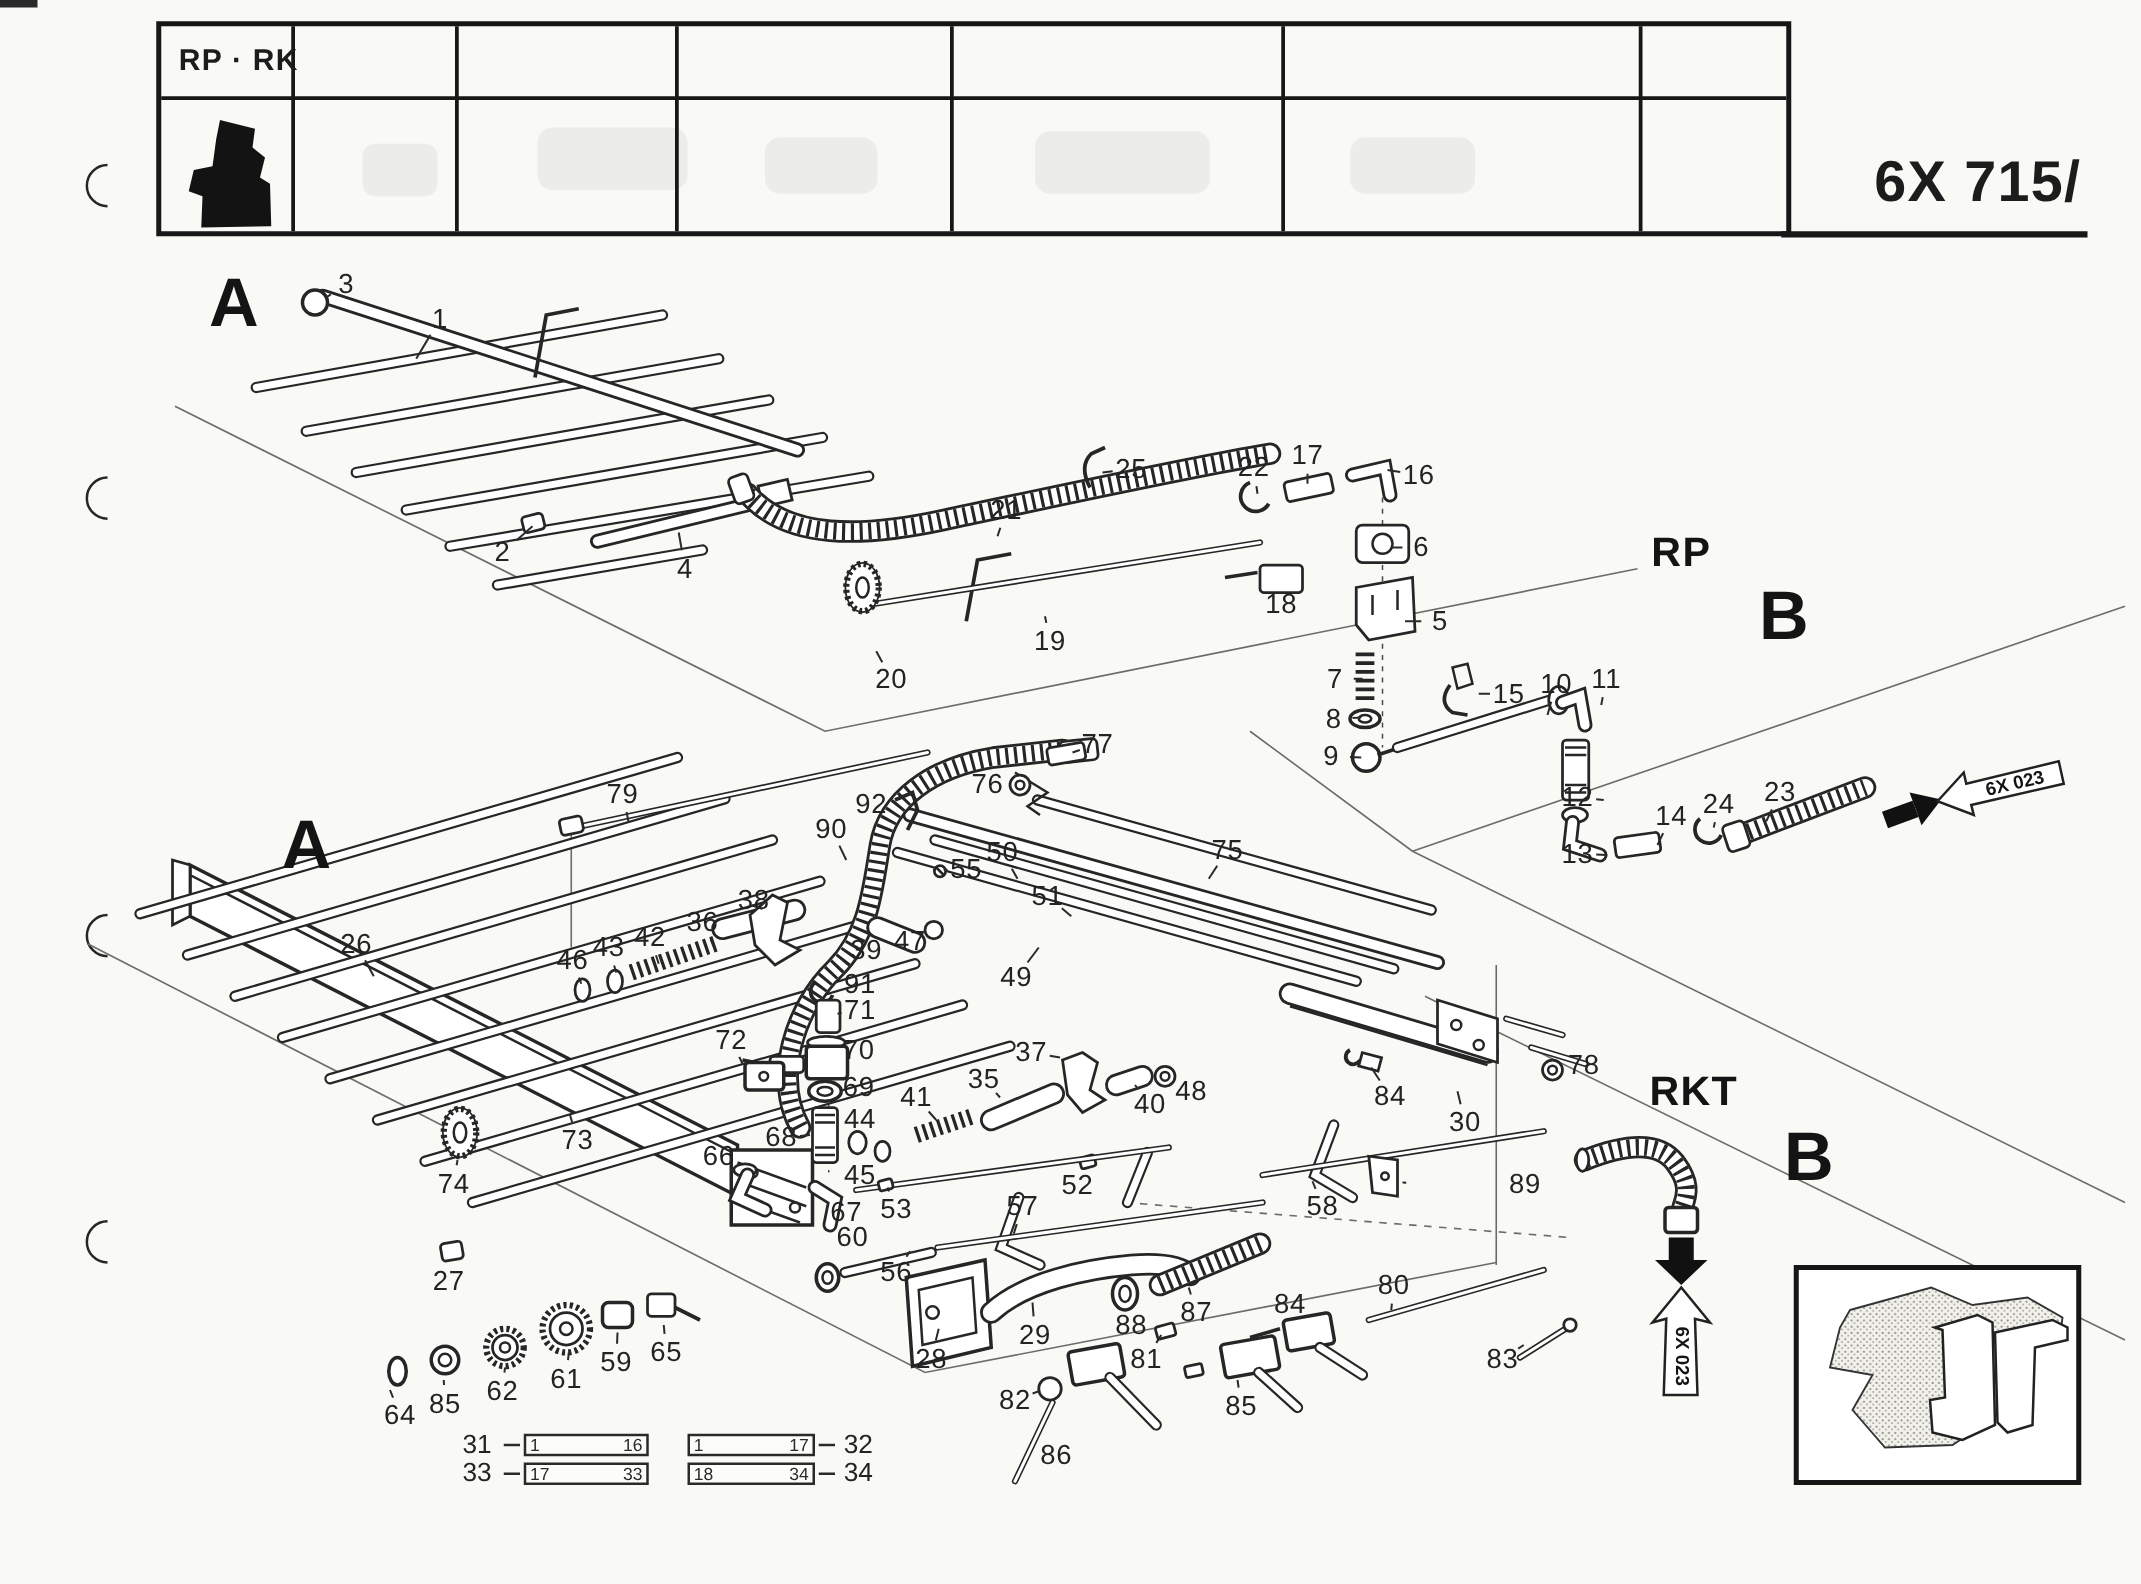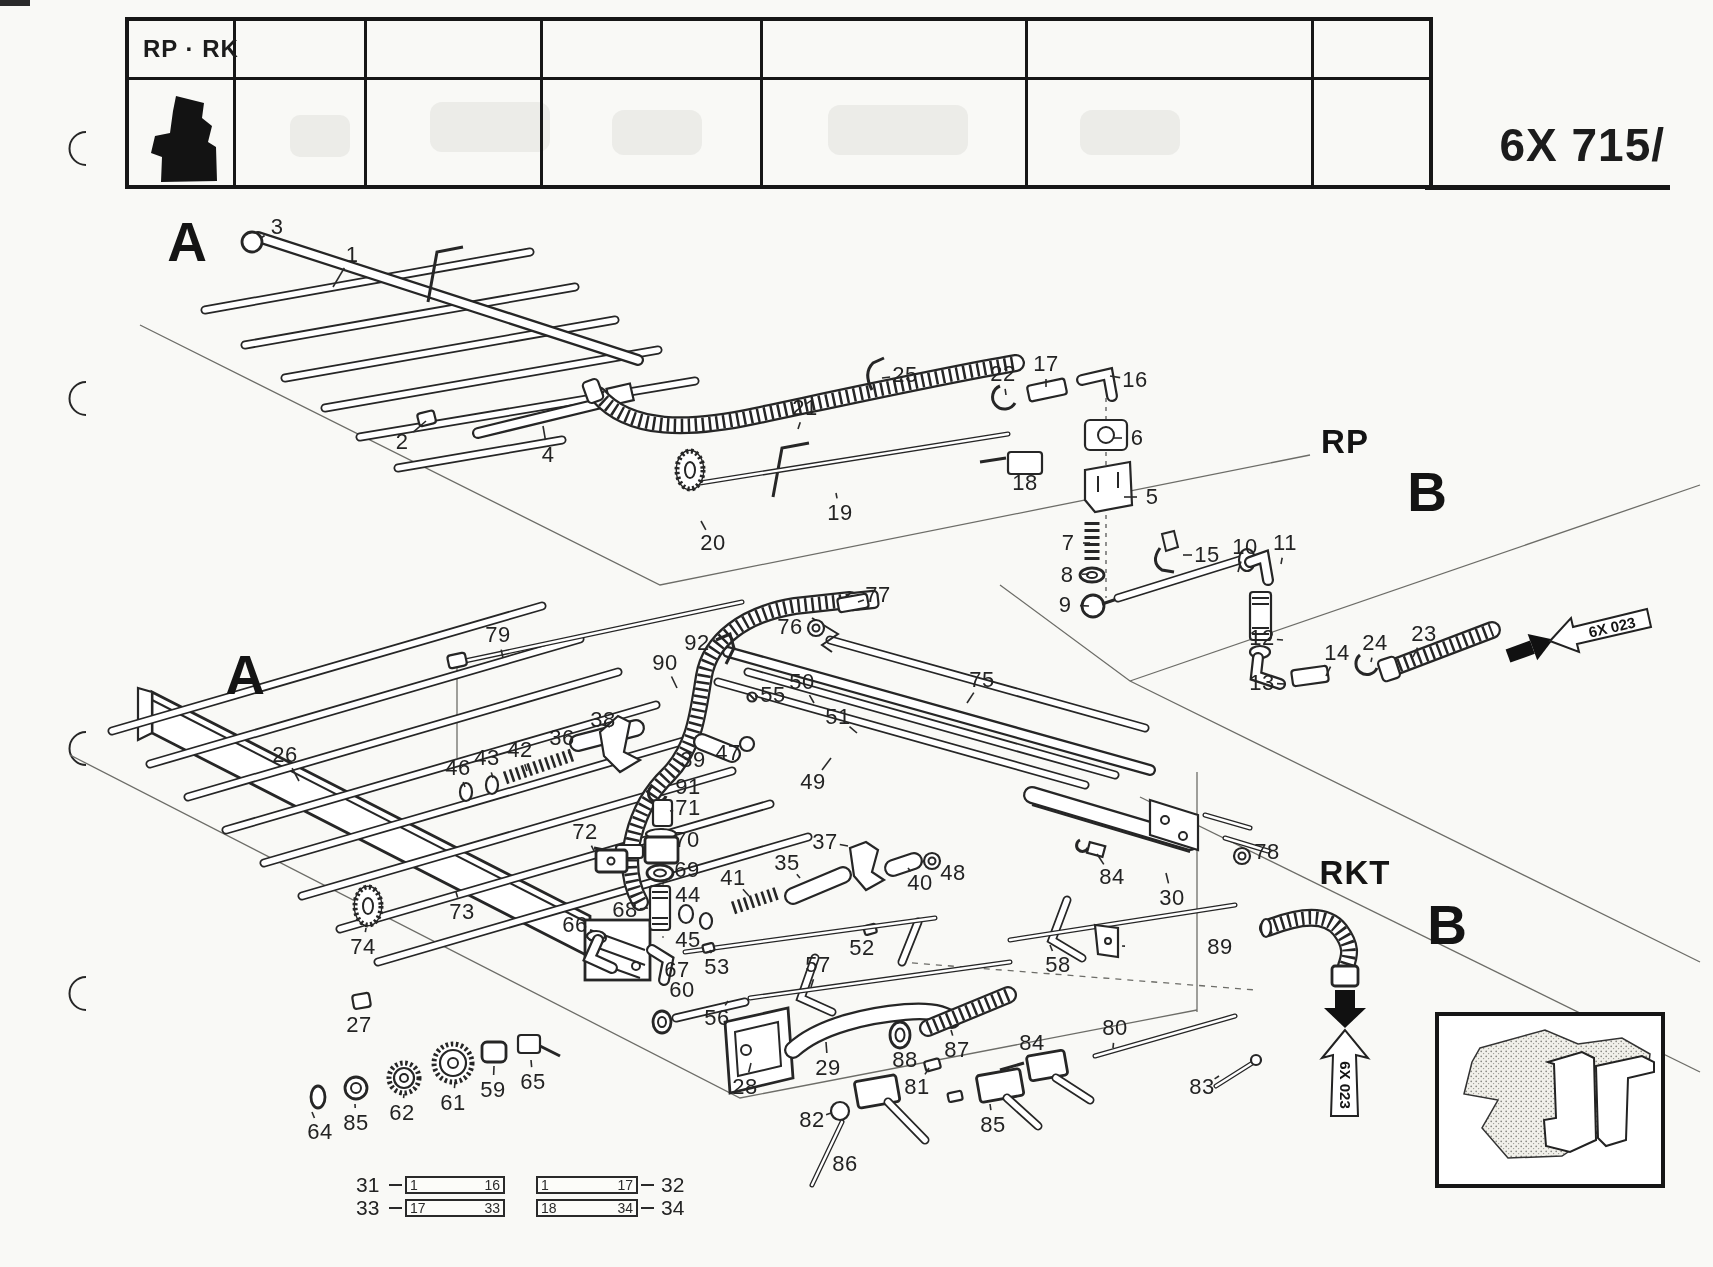--- a/index.html
+++ b/index.html
@@ -18,21 +18,21 @@
   .hext{position:absolute; left:1425px; top:185px; width:245px; height:5px; background:#171717;}
   
   #label-layer{position:absolute; left:0; top:0; width:1713px; height:1267px; pointer-events:none;}
   .plabel{position:absolute; transform:translate(-50%,-50%); font-size:22px; color:#232323;
     letter-spacing:.5px; white-space:nowrap;}
   .slabel{position:absolute; transform:translate(-50%,-50%); color:#141414; white-space:nowrap;}
   .slabel.xl{font-size:55px; font-weight:bold;}
   .slabel.lg{font-size:33px; font-weight:bold; letter-spacing:1px;}
   .arrowtext{position:absolute; font-size:15px; font-weight:bold; color:#141414; white-space:nowrap;}
   
-  .legend{position:absolute; left:356px; top:1146px;margin-top:29px;}
+  .legend{position:absolute; left:370px; top:1146px;}
   .legend-row{display:flex; align-items:center; height:20px; margin-bottom:3px;}
   .lref{font-size:21px; color:#232323; width:30px;}
   .ldash{width:13px; border-top:2px solid #2a2a2a; margin:0 3px;}
   .lbox{box-sizing:border-box; border:2px solid #2a2a2a; height:18px; display:flex;
     justify-content:space-between; align-items:center; padding:0 3px; font-size:14px;
     background:#fcfcf9; color:#2a2a2a;}
   .lbox.b1{width:100px;} .lbox.b2{width:102px; margin-left:31px;}
   
   #art{position:absolute; left:0; top:0;}
   .cl{stroke:#6d6d68; stroke-width:1.3; fill:none;}

